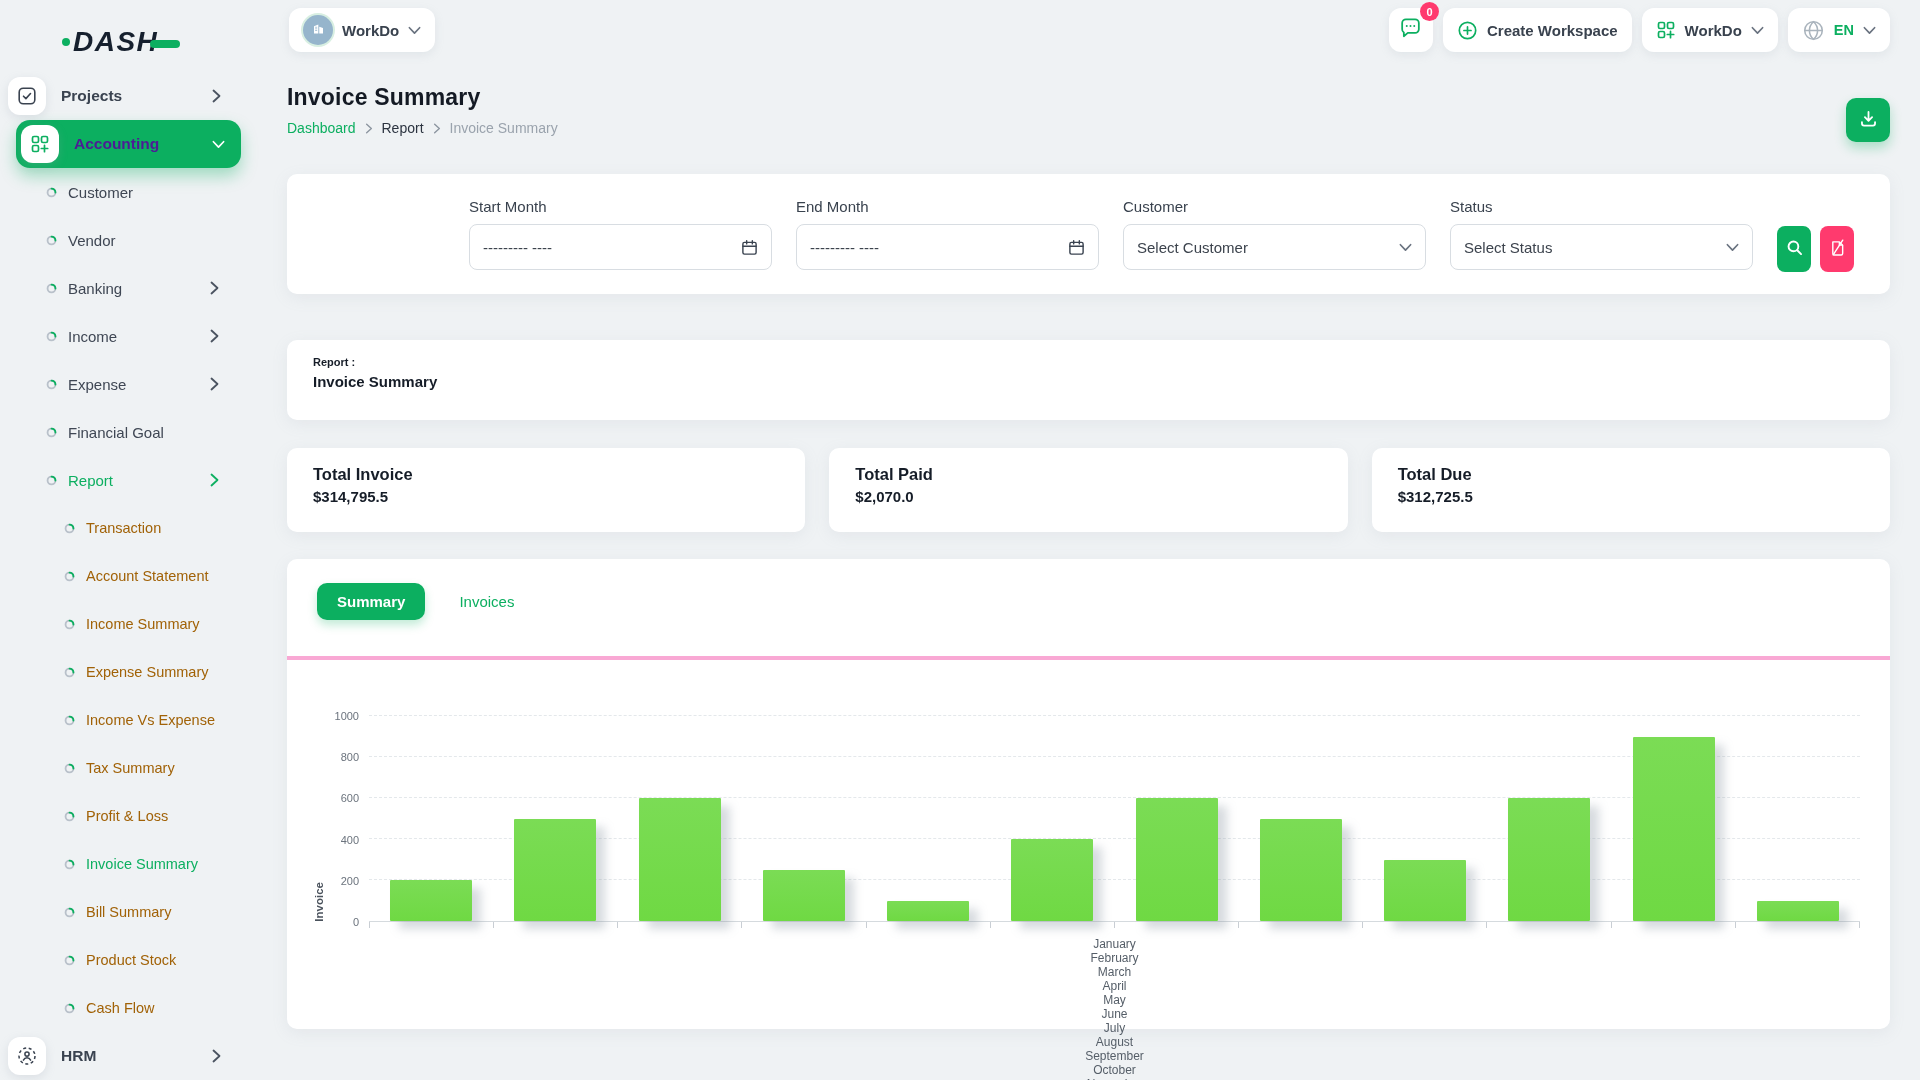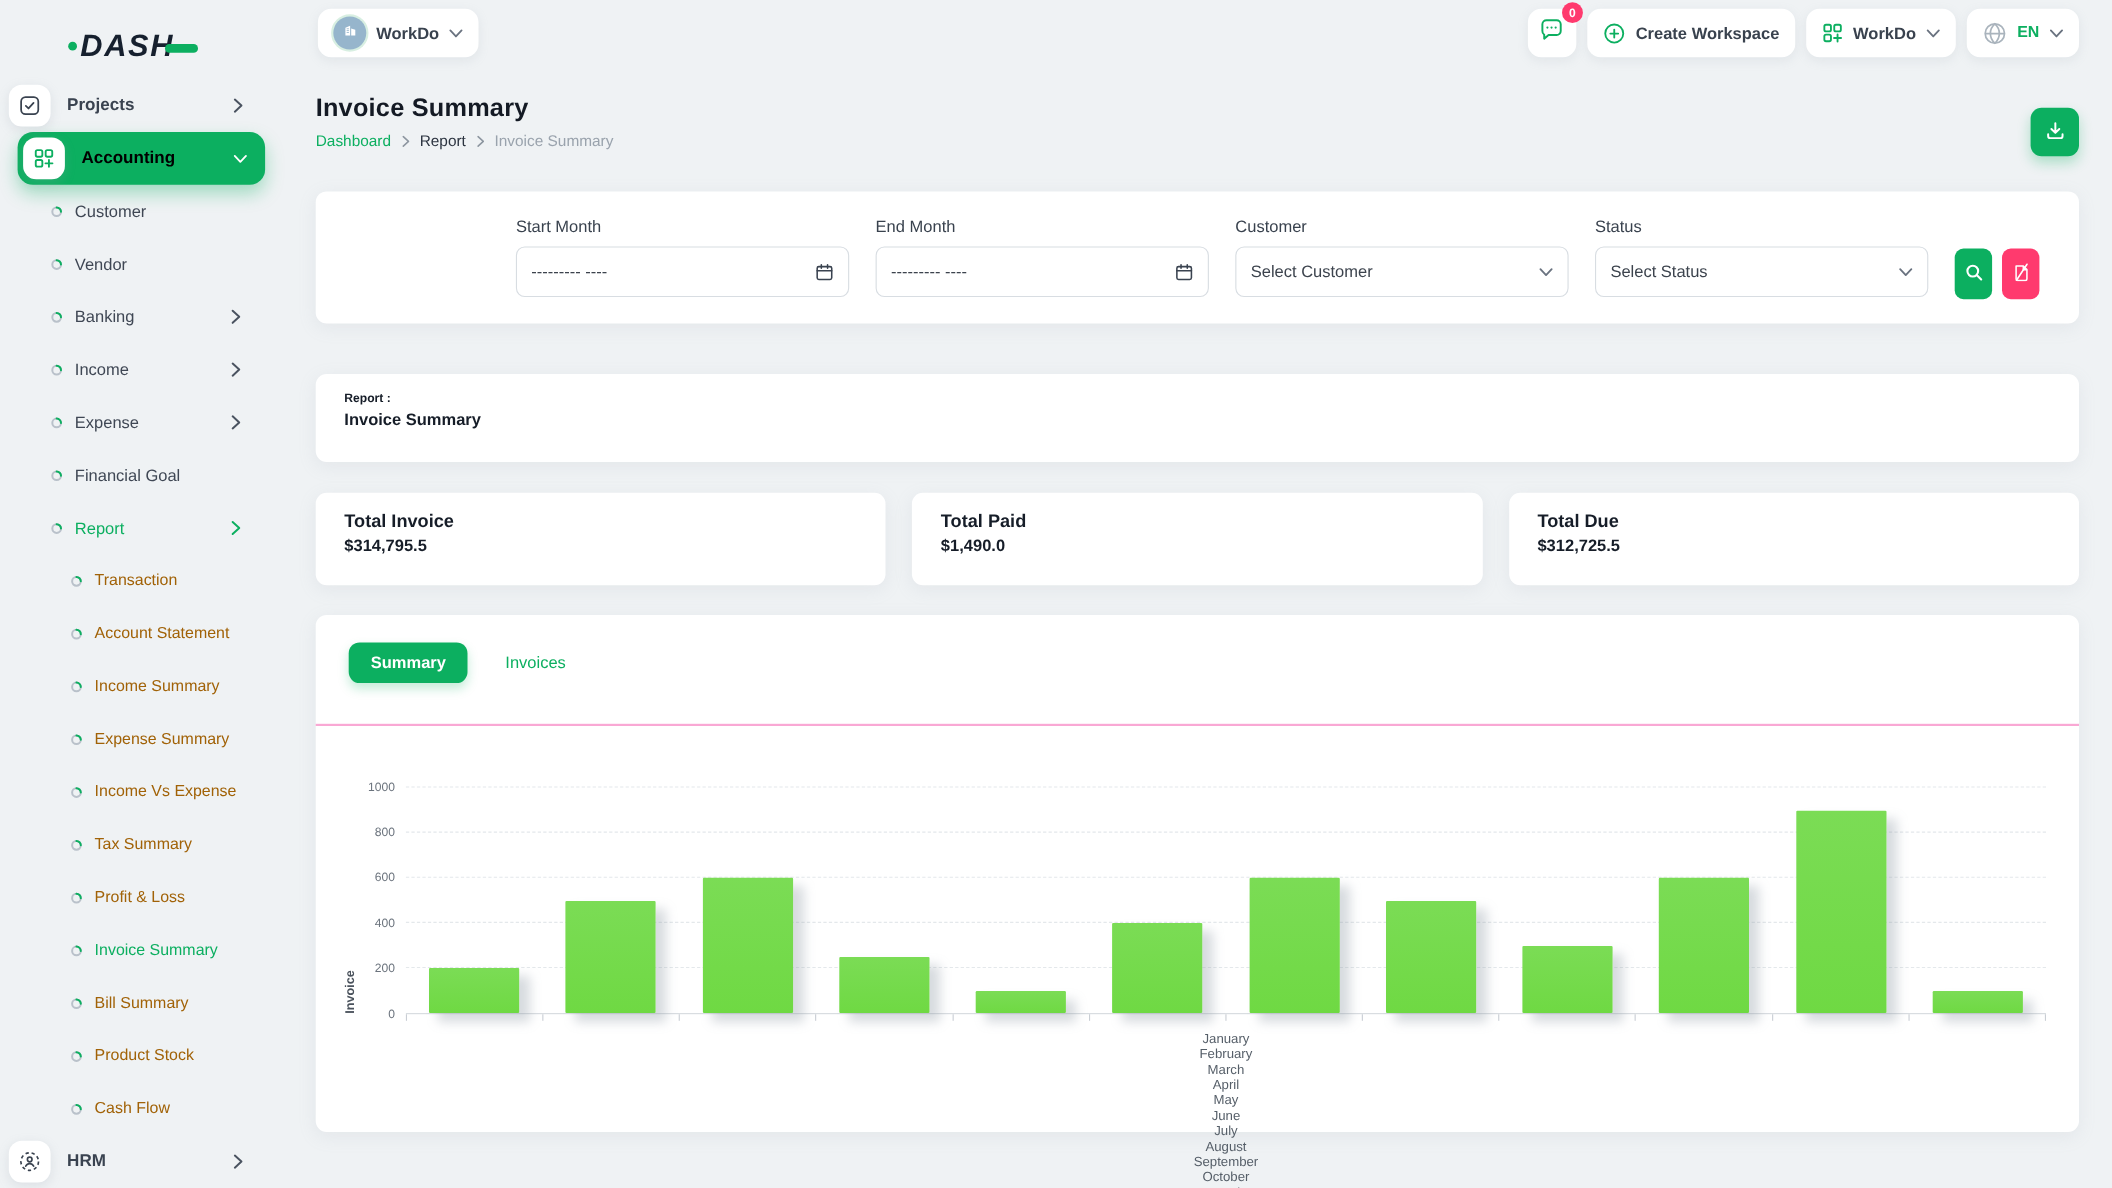--- a/index.html
+++ b/index.html
@@ -17,21 +17,21 @@
   .logo{display:flex;align-items:center;margin:8px 0 10px 62px;height:40px;}
   .logo-dot{width:8px;height:8px;border-radius:50%;background:var(--accent);margin-right:3px;}
   .logo-text{font-size:28px;font-weight:800;letter-spacing:1.5px;color:#16202e;font-style:italic;}
   .logo-dash{width:30px;height:8px;border-radius:4px;background:var(--accent);margin-left:-8px;margin-top:4px;}
   .nav-row{height:48px;display:flex;align-items:center;cursor:pointer;}
   .nav-row .chip-ic{width:38px;height:38px;border-radius:12px;background:#fff;box-shadow:0 3px 10px rgba(150,160,175,.22);
     display:flex;align-items:center;justify-content:center;flex:0 0 38px;}
   .nav-row.l1{padding-left:8px;gap:15px;font-size:15.5px;font-weight:600;color:var(--text);}
   .nav-row.l1 .chev-wrap{margin-left:auto;margin-right:36px;color:#4a5360;}
   .nav-row.l1.active{margin:0 16px;padding-left:5px;height:48px;border-radius:14px;background:var(--accent);
-    color:#000000;box-shadow:0 8px 16px rgba(12,175,96,.35);}
+    color:#4c1d95;box-shadow:0 8px 16px rgba(12,175,96,.35);}
   .nav-row.l1.active .chev-wrap{margin-right:16px;color:#fff;}
   .nav-row.l2{padding-left:46px;gap:11px;font-size:15px;color:#3f4754;}
   .nav-row.l3{padding-left:64px;gap:11px;font-size:14.5px;color:#a16207;}
   .nav-row.l2 .chev-wrap,.nav-row.l3 .chev-wrap{margin-left:auto;margin-right:38px;color:#4a5360;}
   .nav-row.greened{color:var(--accent);}
   .nav-row.greened .chev-wrap{color:var(--accent);}
 
   
   .main{flex:1;display:flex;flex-direction:column;}
   .topbar{height:60px;display:flex;align-items:center;justify-content:space-between;padding:0 30px 0 32px;}
@@ -76,21 +76,21 @@
   .row.two{margin-top:46px;}
   .row.three{margin-top:28px;}
   .info-card{flex:1;height:80px;padding:16px 26px;}
   .info-title{font-size:11px;font-weight:700;color:#161d28;}
   .info-value{font-size:15px;font-weight:700;color:#161d28;margin-top:5px;}
   .stat-card{flex:1;height:84px;padding:17px 26px;}
   .stat-label{font-size:16.5px;font-weight:700;color:#161d28;}
   .stat-value{font-size:15px;font-weight:700;color:#161d28;margin-top:4px;}
 
   .chart-card{margin-top:27px;height:470px;display:flex;flex-direction:column;}
-  .tabs{display:flex;align-items:center;gap:14px;padding:26px 30px 0 30px;height:101px;border-bottom:2px solid #f9a8d4;}
+  .tabs{display:flex;align-items:center;gap:14px;padding:26px 30px 0 30px;height:101px;border-bottom:4px solid #f9a8d4;}
   .tab{border:none;background:transparent;color:var(--accent);font-size:15px;padding:10px 20px;border-radius:10px;
     cursor:pointer;margin-bottom:39px;font-family:inherit;}
   .tab.active{background:var(--accent);color:#fff;font-weight:600;box-shadow:0 5px 10px rgba(12,175,96,.25);}
 
   .chart-wrap{display:flex;padding:56px 30px 0 26px;}
   .ylabel{writing-mode:vertical-rl;transform:rotate(180deg);font-size:11.5px;font-weight:700;color:#4a525c;
     align-self:center;margin-bottom:46px;}
   .yticks{position:relative;width:44px;height:206px;flex:0 0 44px;}
   .ytick{position:absolute;right:10px;font-size:11px;color:#6b737d;}
   .plot-col{flex:1;display:flex;flex-direction:column;}
@@ -519,21 +519,21 @@
         </section>
       </div>
 
       <div class="row three">
         <section class="card stat-card">
           <div class="stat-label">Total Invoice</div>
           <div class="stat-value">$314,795.5</div>
         </section>
         <section class="card stat-card">
           <div class="stat-label">Total Paid</div>
-          <div class="stat-value">$1,490.0</div>
+          <div class="stat-value">$2,070.0</div>
         </section>
         <section class="card stat-card">
           <div class="stat-label">Total Due</div>
           <div class="stat-value">$312,725.5</div>
         </section>
       </div>
 
       <section class="card chart-card">
         <div class="tabs">
           <button class="tab active">Summary</button>

